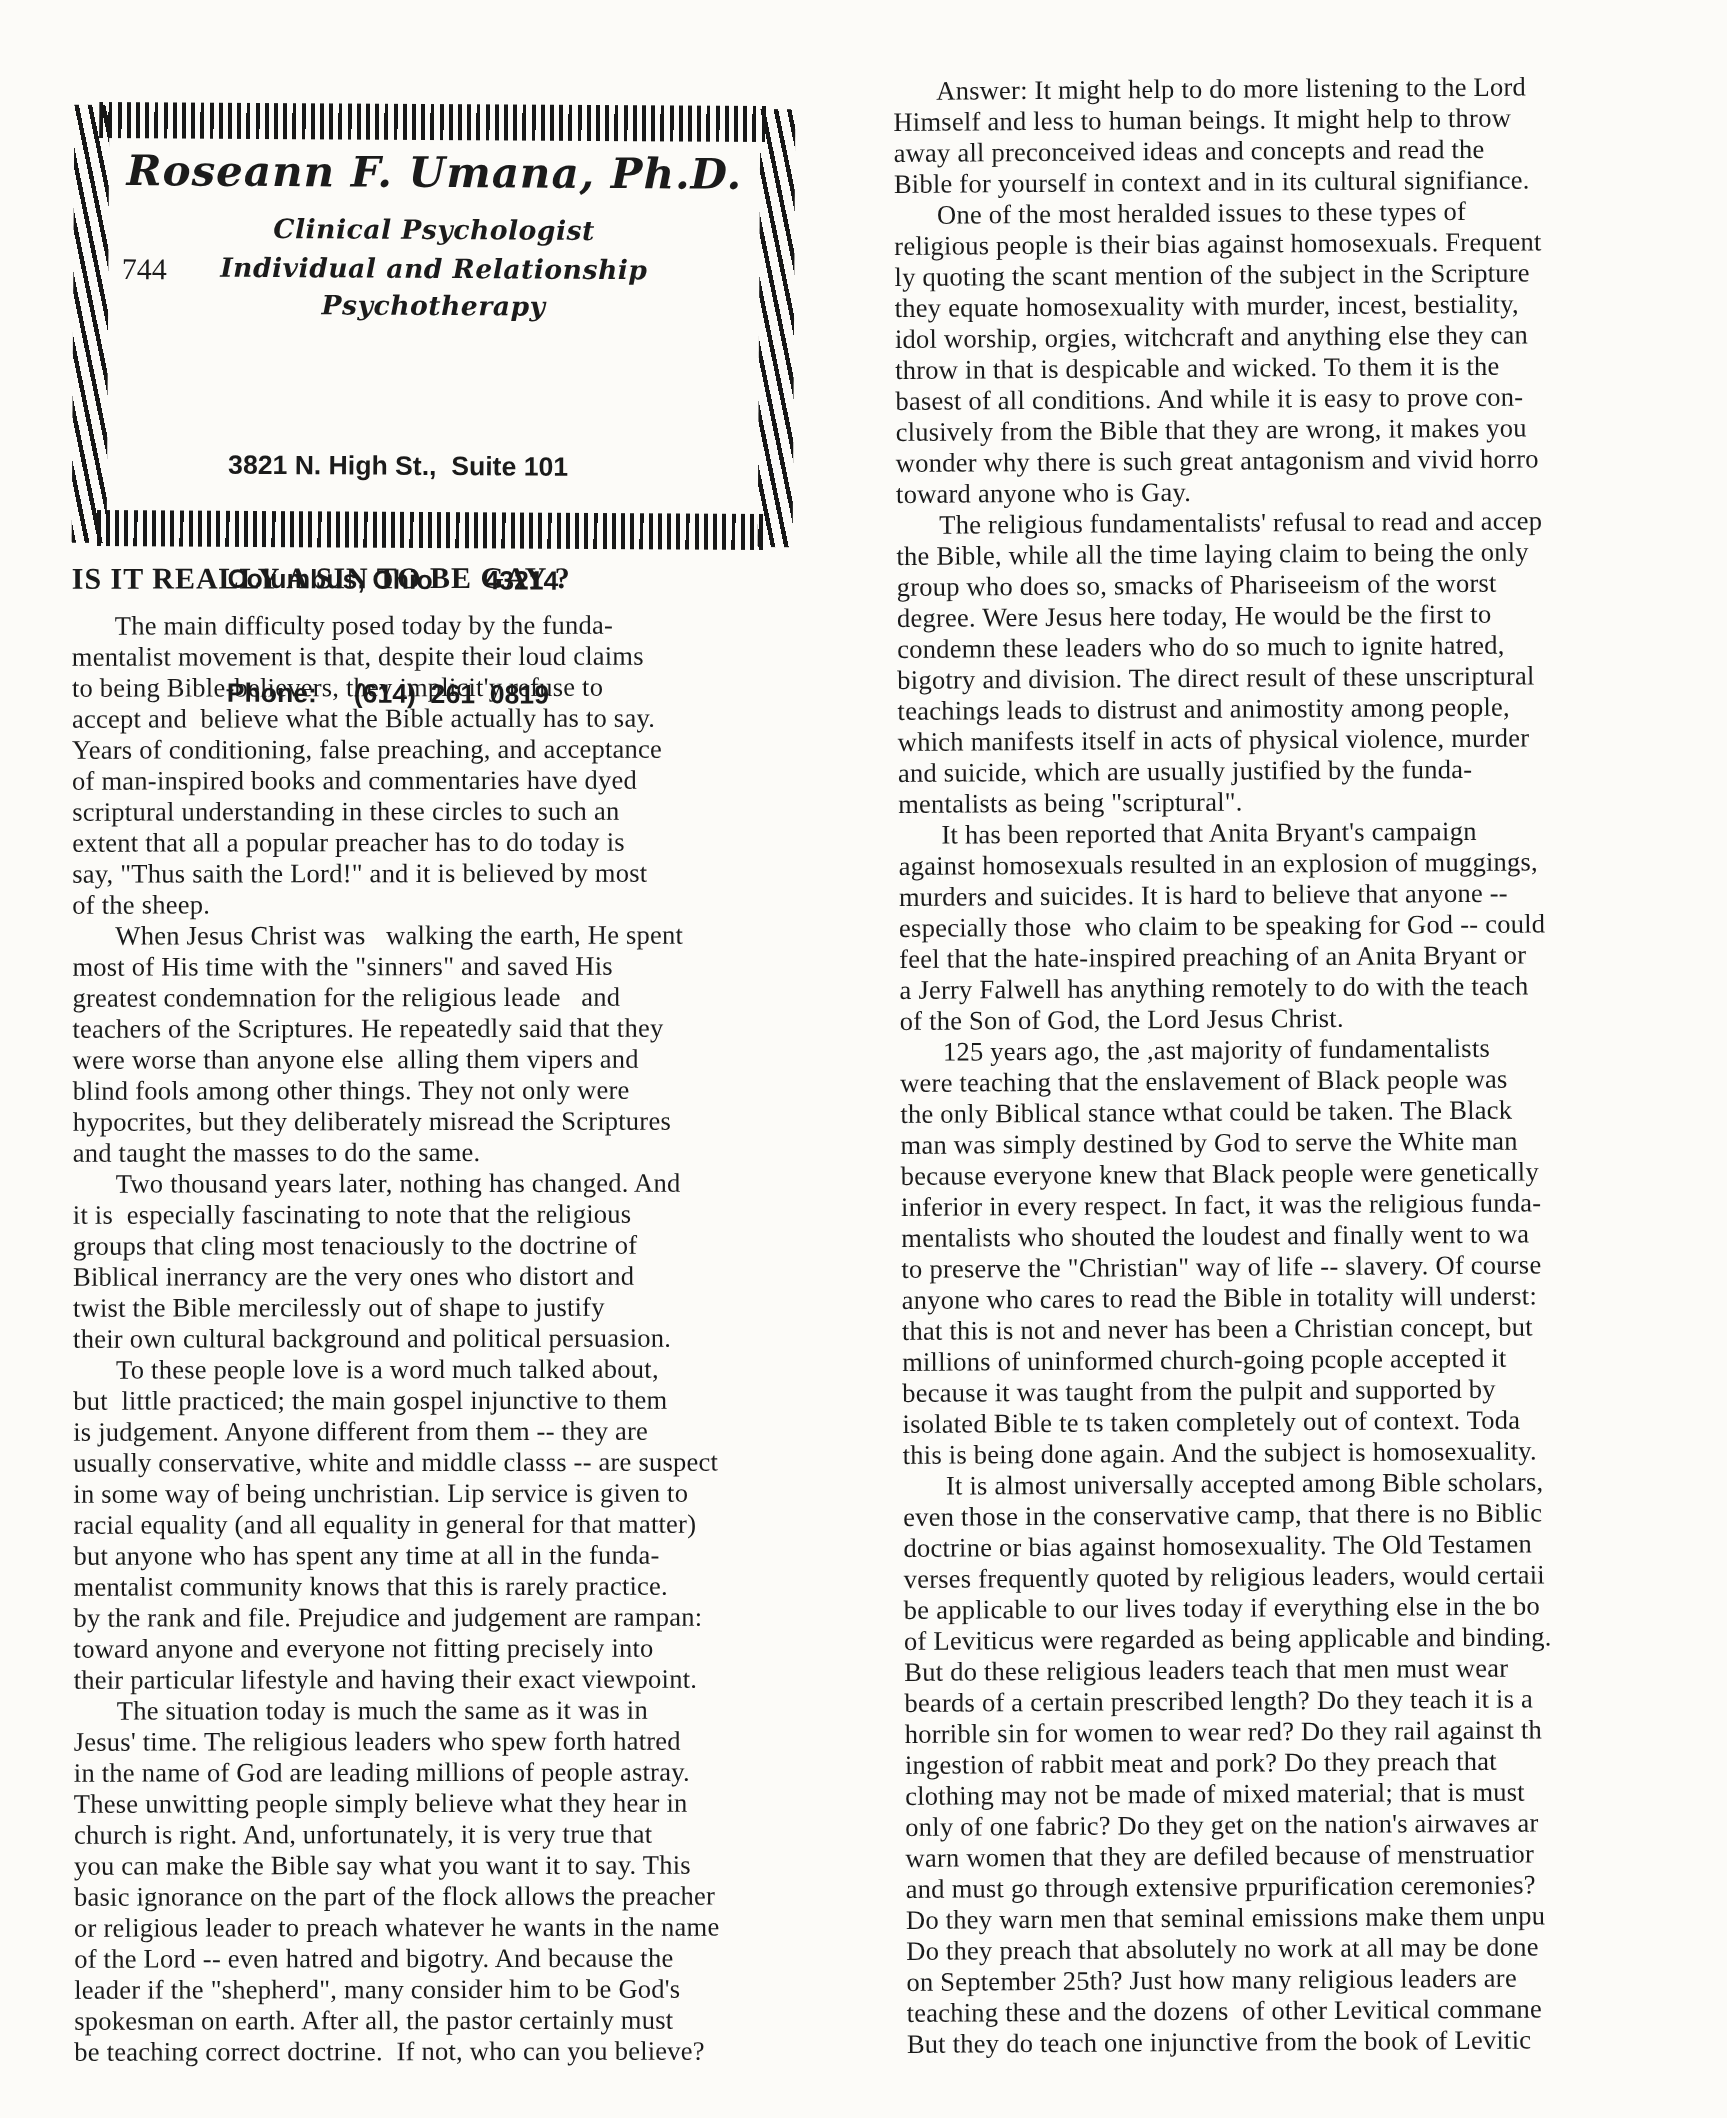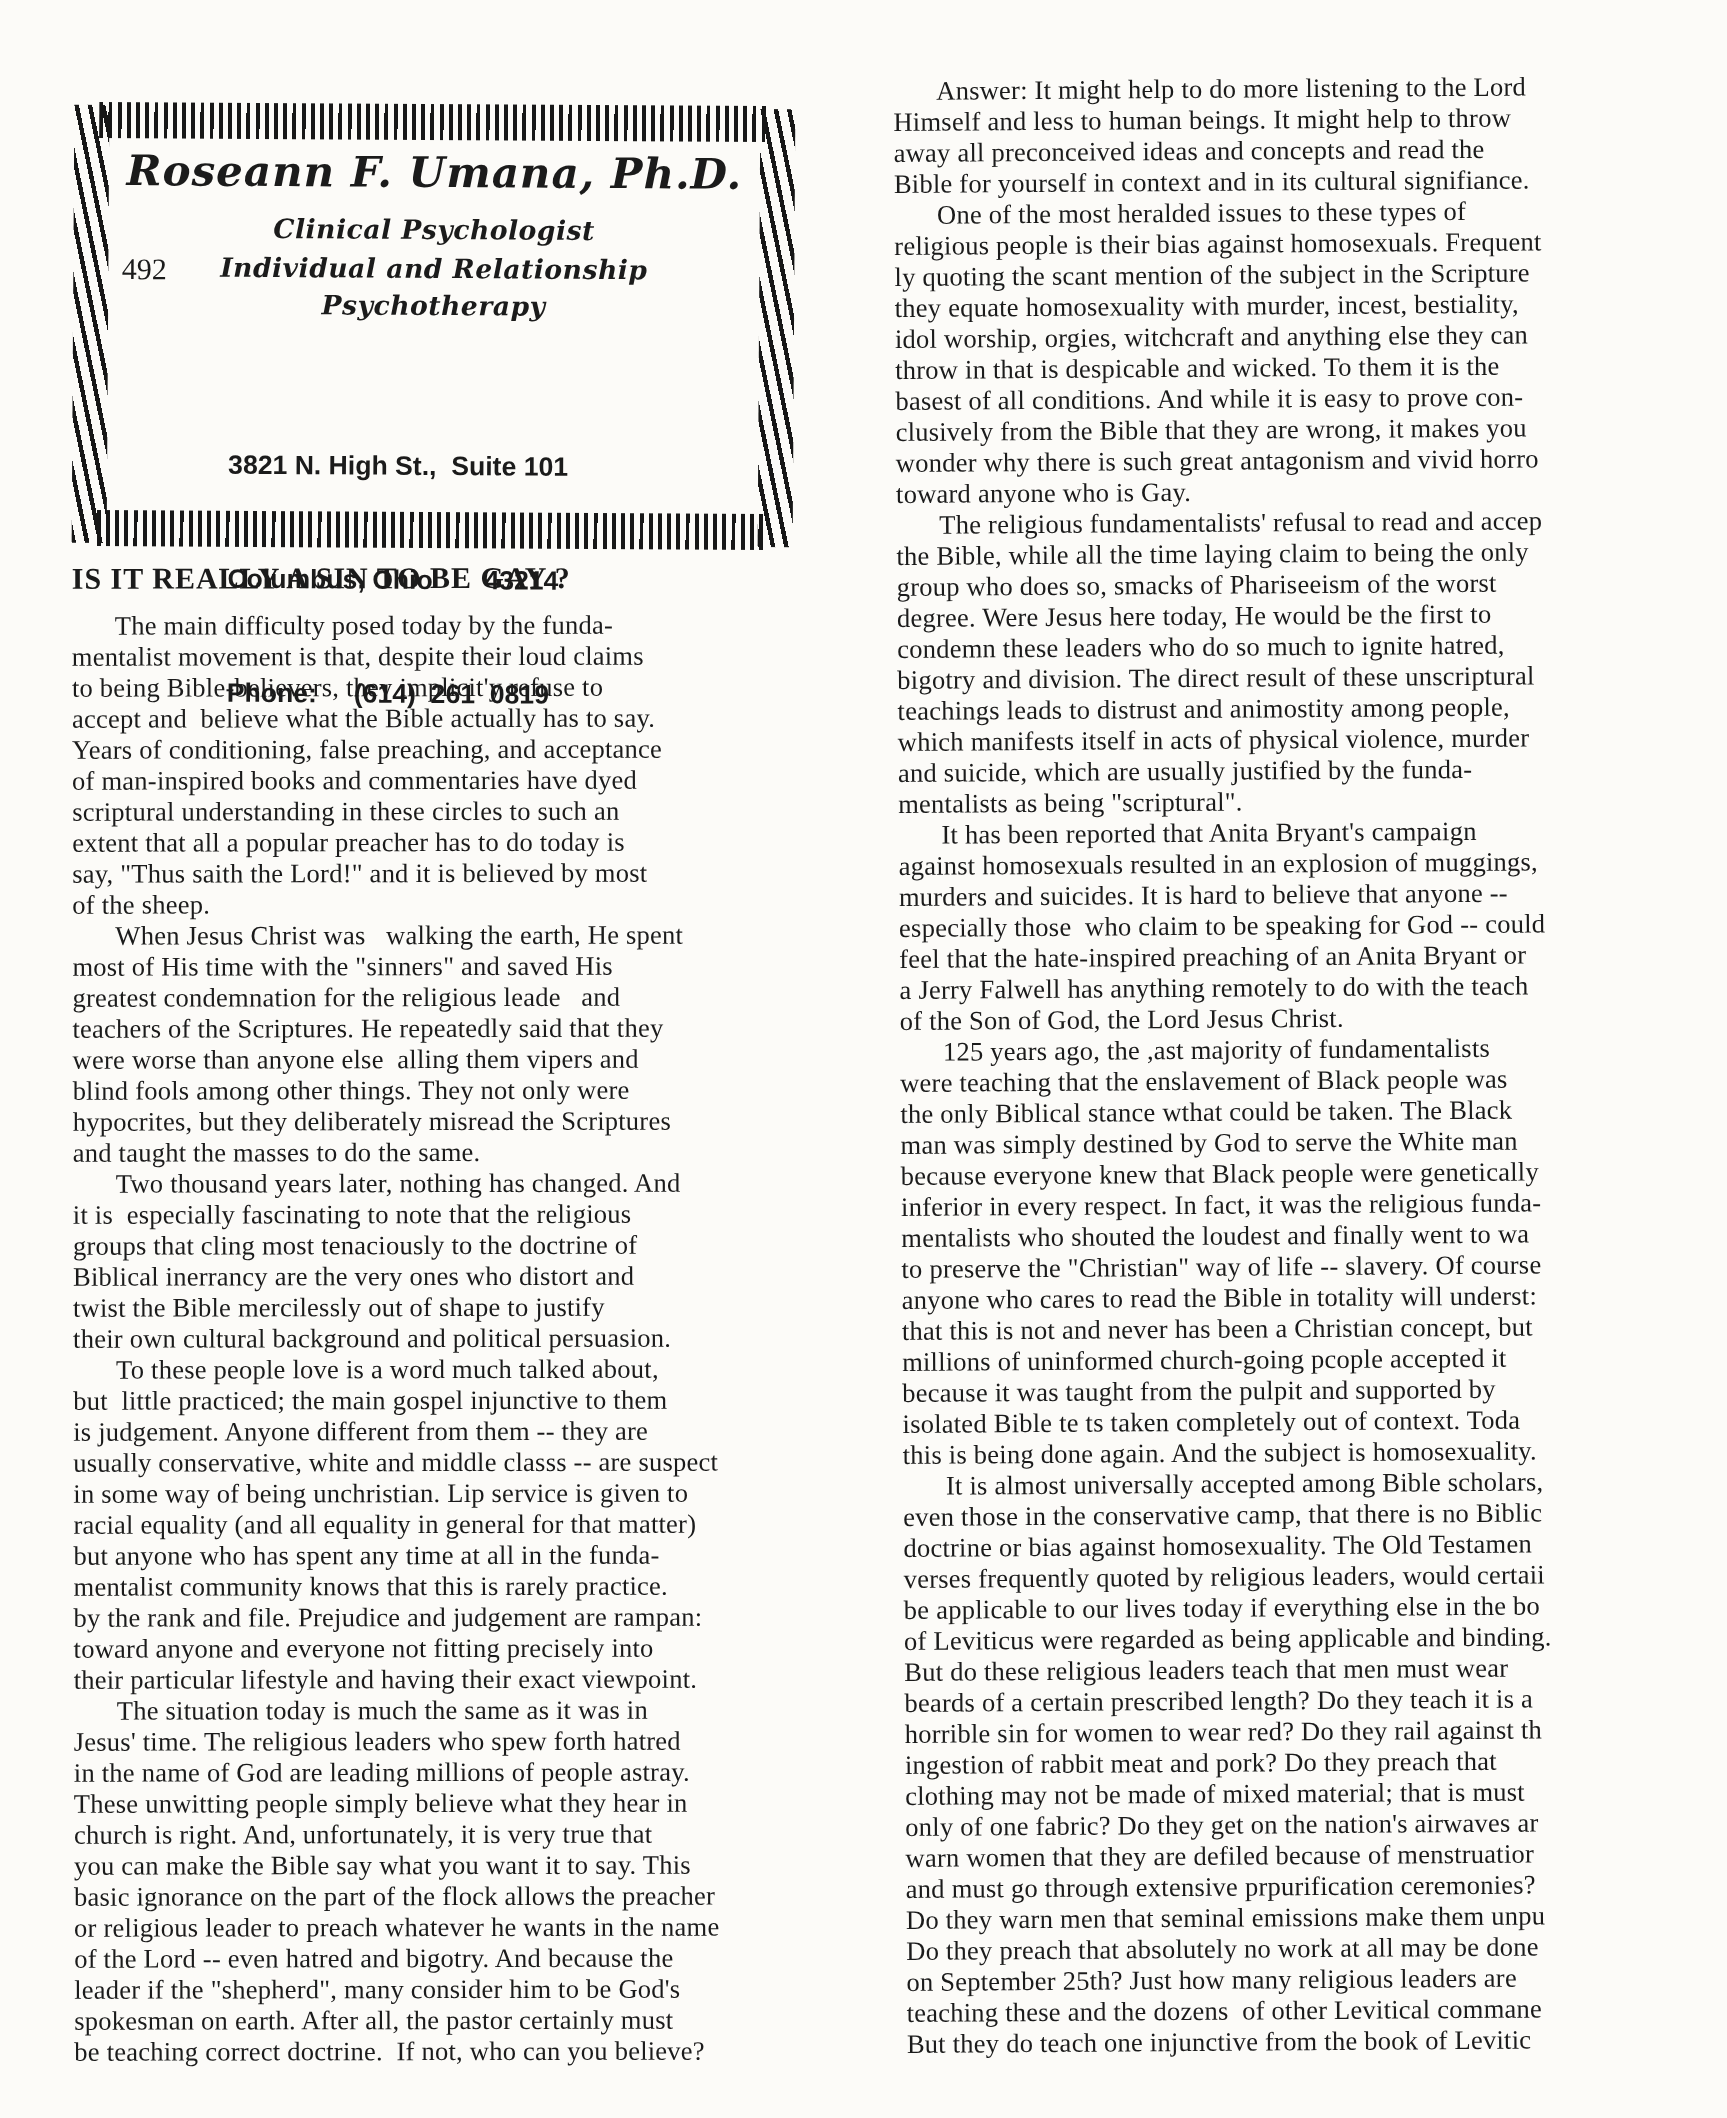--- a/index.html
+++ b/index.html
@@ -102,21 +102,21 @@
 
   <div class="ad-box">
     <div class="stripe stripe-top"></div>
     <div class="stripe stripe-bottom"></div>
     <div class="stripe stripe-left"></div>
     <div class="stripe stripe-right"></div>
     <div class="ad-inner">
       <div class="ad-name">Roseann F. Umana, Ph.D.</div>
       <div class="ad-prof">Clinical Psychologist</div>
       <div class="ad-services">
-        <span class="ad-number">492</span>
+        <span class="ad-number">744</span>
         <div class="ad-service-line">Individual and Relationship</div>
       </div>
       <div class="ad-service-line ad-psy">Psychotherapy</div>
       <div class="ad-address">
         <div>3821 N. High St.,  Suite 101</div>
         <div>Columbus, Ohio       43214</div>
         <div>Phone:     (614)  261  0819</div>
       </div>
     </div>
   </div>

